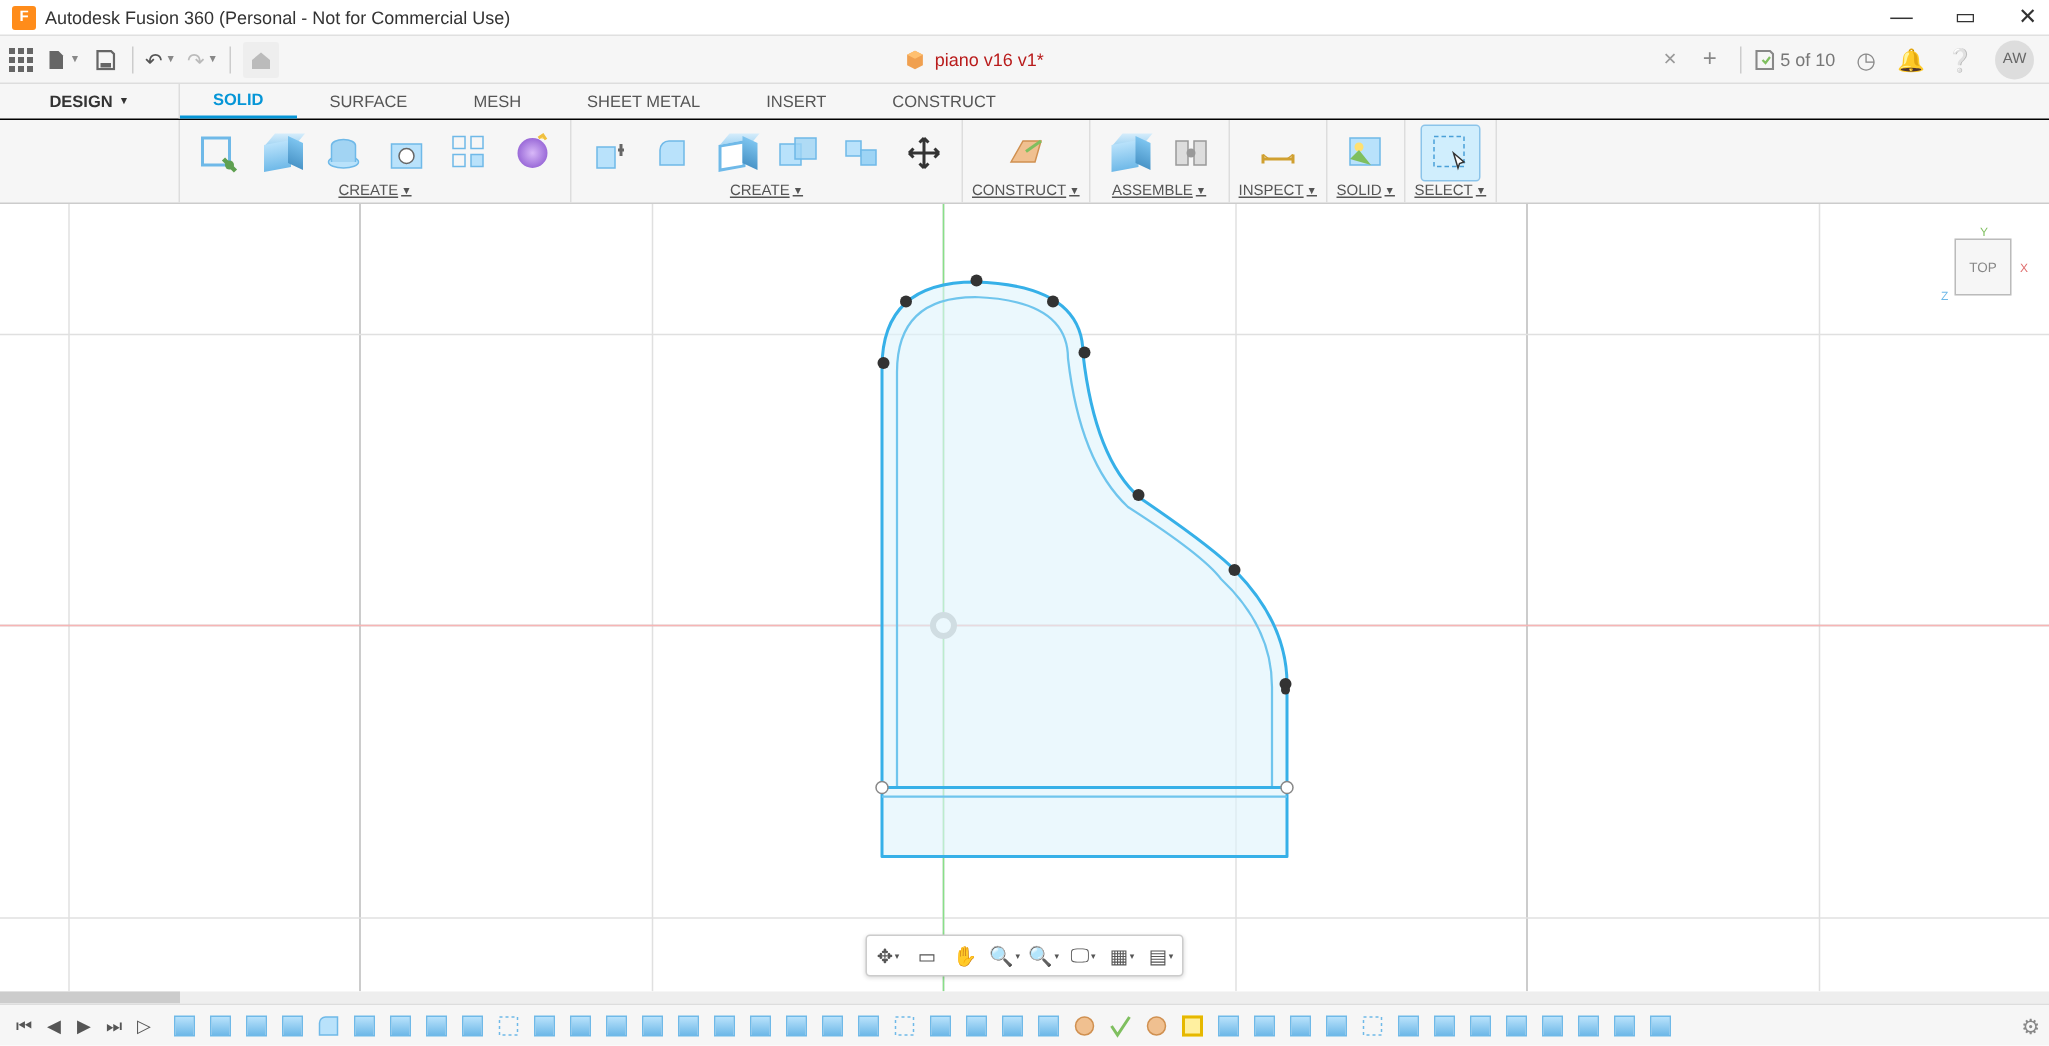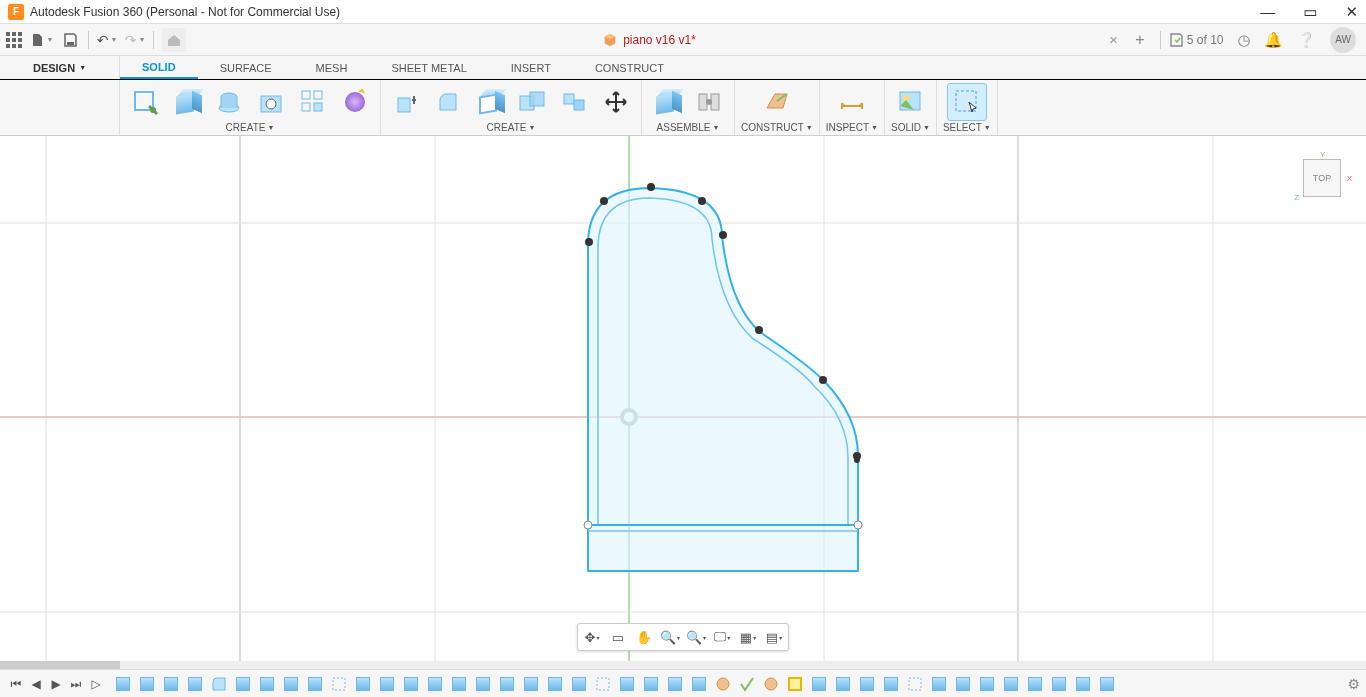--- a/index.html
+++ b/index.html
@@ -29,21 +29,21 @@
 .ribbontabs { height: 24px; display: flex; border-bottom: 1px solid #000000; background: #f6f6f6; }
 .workspace { width: 120px; display: flex; align-items: center; justify-content: center; font-size: 11px; font-weight: bold; color: #333; border-right: 1px solid #ddd; }
 .workspace .drop { font-size: 7px; margin-left: 4px; }
 .rtab { padding: 0 22px; height: 100%; display: flex; align-items: center; font-size: 11px; color: #555; cursor: pointer; }
 .rtab.active { color: #0696d7; border-bottom: 2px solid #0696d7; font-weight: bold; }
 
 .ribbon { height: 56px; display: flex; background: #f6f6f6; border-bottom: 1px solid #ccc; }
 .wsplaceholder { width: 120px; border-right: 1px solid #ddd; }
 .rgroup { display: flex; flex-direction: column; align-items: center; padding: 2px 6px; border-right: 1px solid #ddd; }
 .rgroup .tools { display: flex; gap: 4px; flex: 1; align-items: center; }
-.rgroup .glabel { font-size: 10px; color: #555; display: flex; align-items: center; gap: 2px; }
+.rgroup .glabel { font-size: 10px; color: #555; display: flex; align-items: center; gap: 2px; text-decoration: underline; }
 .rgroup .glabel .drop { font-size: 7px; }
 .tool { width: 38px; height: 36px; display: flex; align-items: center; justify-content: center; cursor: pointer; border-radius: 2px; }
 .tool.sel { background: #d0eefd; outline: 1px solid #8bc4ea; }
 .cube { width: 26px; height: 26px; position: relative; }
 .cube .f1 { position: absolute; width: 18px; height: 18px; top: 6px; left: 2px; background: linear-gradient(#b9e2fb,#6fb9e8); transform: skewY(-10deg); }
 .cube .f2 { position: absolute; width: 10px; height: 18px; top: 4px; left: 18px; background: linear-gradient(#7dc4ef,#4a95c8); transform: skewY(25deg); }
 .cube .f3 { position: absolute; width: 20px; height: 8px; top: 0; left: 6px; background: linear-gradient(#d6edfb,#a2d4f3); transform: skewX(-40deg); }
 
 .canvas { position: absolute; left: 0; top: 136px; width: 1366px; height: 525px; background: #fff; overflow: hidden; }
 .grid line { stroke: #e0e0e0; stroke-width: 1; }
@@ -264,51 +264,51 @@
     </div>
     <div class="glabel">
         <span>CREATE</span>
         <span class="drop">▼</span>
       </div>
   </div>
 
   <div class="rgroup">
     <div class="tools">
       <div class="tool">
+          <svg width="28" height="28">
+            <path d="M4 20L12 6h12L20 20z" fill="#f0c090" stroke="#d09050"></path>
+            <path d="M14 13l10-7" stroke="#7fbf5f" stroke-width="2"></path>
+          </svg>
+        </div>
+    </div>
+    <div class="glabel">
+        <span>CONSTRUCT</span>
+        <span class="drop">▼</span>
+      </div>
+  </div>
+
+  <div class="rgroup">
+    <div class="tools">
+      <div class="tool">
           <div class="cube">
             <div class="f3"></div>
             <div class="f1"></div>
             <div class="f2"></div>
           </div>
         </div>
       <div class="tool">
           <svg width="28" height="28">
             <rect x="4" y="6" width="8" height="16" fill="#ddd" stroke="#999"></rect>
             <rect x="16" y="6" width="8" height="16" fill="#ddd" stroke="#999"></rect>
             <circle cx="14" cy="14" r="3" fill="#999"></circle>
           </svg>
         </div>
     </div>
     <div class="glabel">
         <span>ASSEMBLE</span>
-        <span class="drop">▼</span>
-      </div>
-  </div>
-
-  <div class="rgroup">
-    <div class="tools">
-      <div class="tool">
-          <svg width="28" height="28">
-            <path d="M4 20L12 6h12L20 20z" fill="#f0c090" stroke="#d09050"></path>
-            <path d="M14 13l10-7" stroke="#7fbf5f" stroke-width="2"></path>
-          </svg>
-        </div>
-    </div>
-    <div class="glabel">
-        <span>CONSTRUCT</span>
         <span class="drop">▼</span>
       </div>
   </div>
 
   <div class="rgroup">
     <div class="tools">
       <div class="tool">
           <svg width="28" height="28">
             <path d="M4 18h20M4 15v6M24 15v6" stroke="#d0a030" stroke-width="2"></path>
             <path d="M8 18l-4-3M20 18l4-3" stroke="#d0a030"></path>

